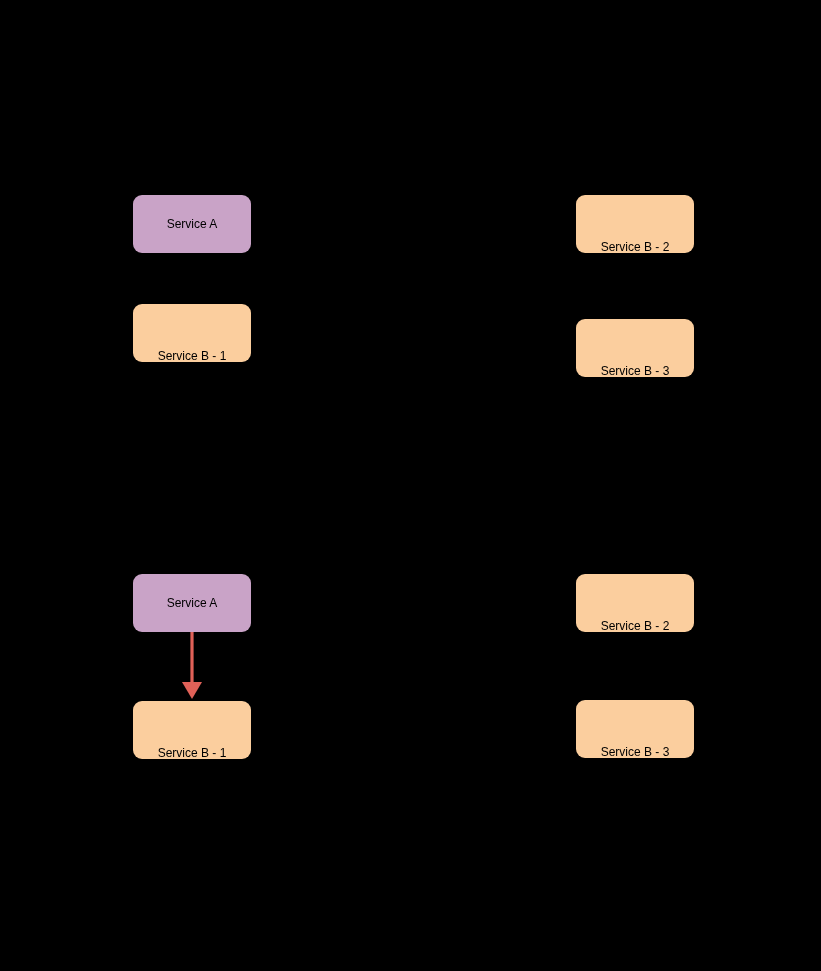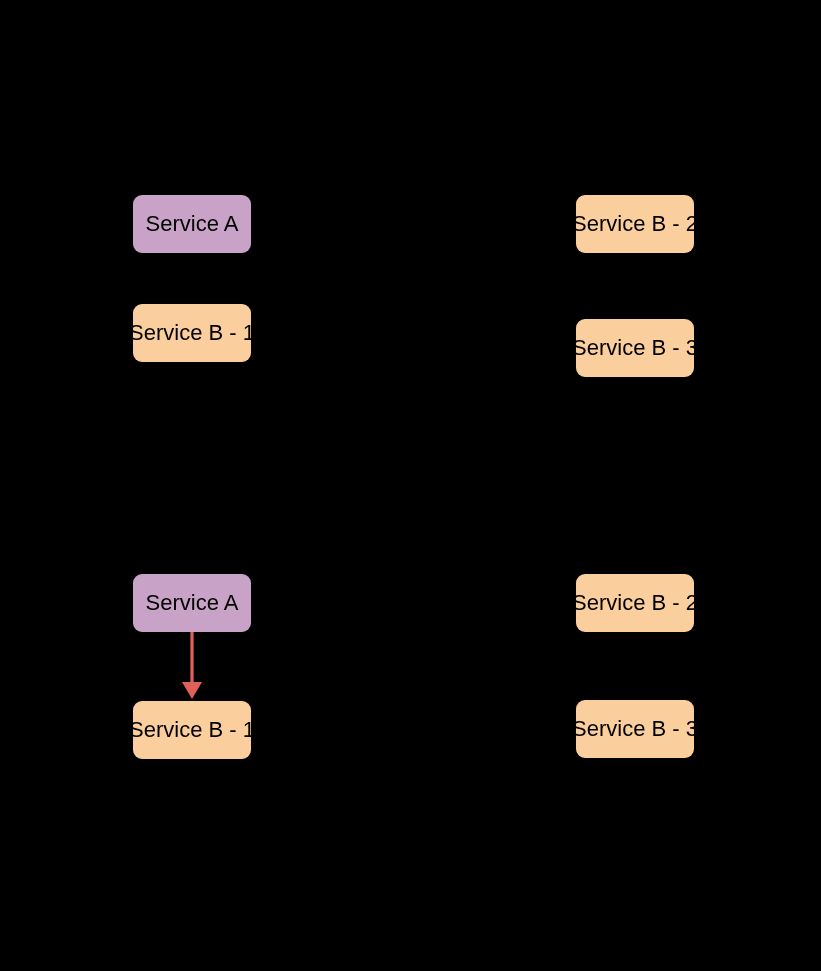--- a/index.html
+++ b/index.html
@@ -16,27 +16,27 @@
     position: absolute;
     width: 118px;
     height: 58px;
     border-radius: 9px;
     display: flex;
     align-items: center;
     justify-content: center;
     box-sizing: border-box;
   }
   .node .label {
-    font-size: 22px;
+    font-size: 12px;
     line-height: 1;
     color: var(--node-text, #000000);
     white-space: nowrap;
   }
   .node.service-a { background: var(--service-a-fill, #C9A3C7); }
-  .node.service-b { background: var(--service-b-fill, #FBCE9E); }
+  .node.service-b { background: var(--service-b-fill, #FBCE9E); align-items: flex-end; }
 
   
   .pos-before-a  { left: 133px; top: 195px; }
   .pos-before-b1 { left: 133px; top: 304px; }
   .pos-before-b2 { left: 576px; top: 195px; }
   .pos-before-b3 { left: 576px; top: 319px; }
 
   
   .pos-after-a  { left: 133px; top: 574px; }
   .pos-after-b1 { left: 133px; top: 701px; }

